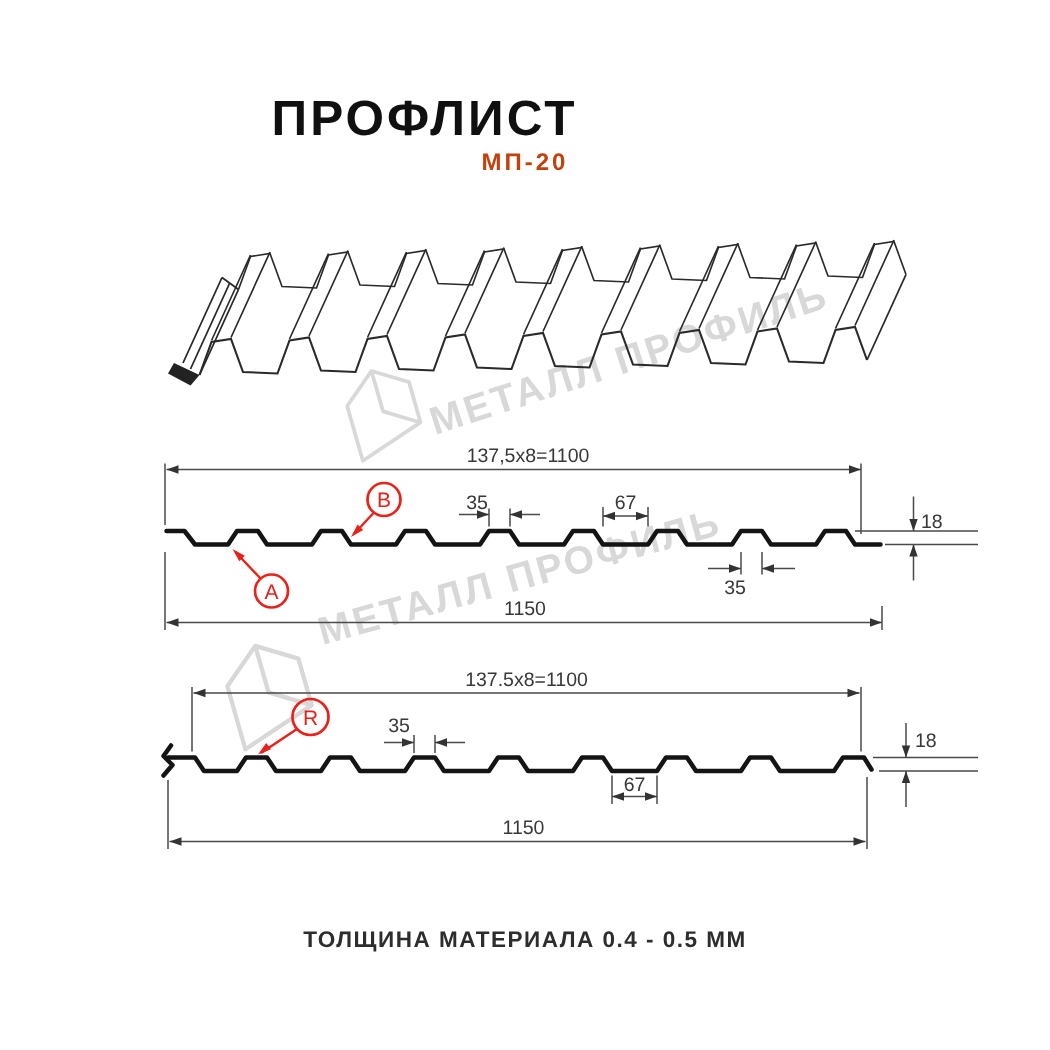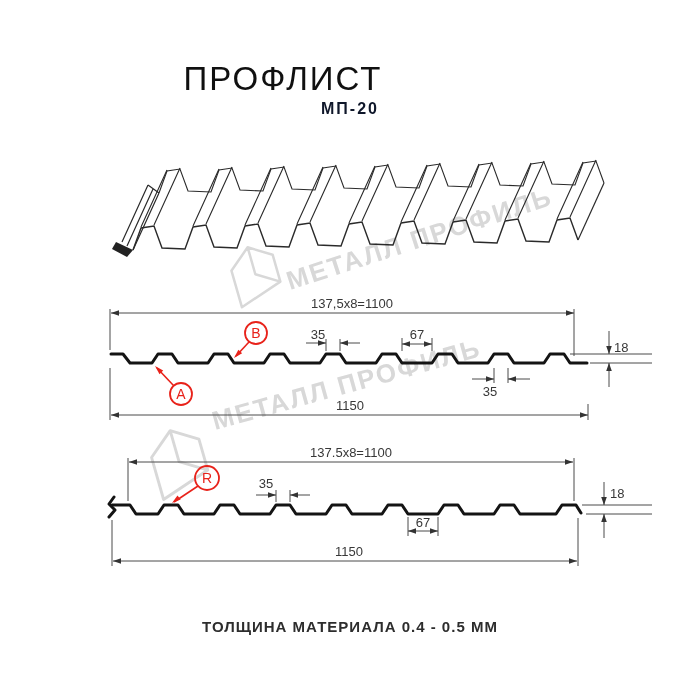--- a/index.html
+++ b/index.html
@@ -1,21 +1,21 @@
 <!DOCTYPE html>
 <html><head>
 <meta charset="utf-8">
 <style>
   html,body{margin:0;padding:0;background:#ffffff;}
   .page{position:relative;width:700px;height:700px;background:#ffffff;overflow:hidden;
         font-family:"Liberation Sans","DejaVu Sans",sans-serif;}
   .title{position:absolute;top:60px;left:0;width:566px;text-align:center;
-         font-size:33px;font-weight:400;letter-spacing:2px;color:#101010;}
+         font-size:33px;font-weight:700;letter-spacing:2px;color:#101010;}
   .subtitle{position:absolute;top:100px;left:0;width:700px;text-align:center;
-            font-size:16px;font-weight:600;letter-spacing:2px;color:#0f172a;}
+            font-size:16px;font-weight:600;letter-spacing:2px;color:#c2410c;}
   .footer{position:absolute;top:618px;left:0;width:700px;text-align:center;
           font-size:15px;font-weight:600;letter-spacing:1px;color:#2d2d2d;}
   svg{position:absolute;top:0;left:0;}
   .dimtxt{font-family:"Liberation Sans",sans-serif;font-size:13px;fill:#383838;}
   .redtxt{font-family:"Liberation Sans",sans-serif;font-size:14px;fill:#e8221a;font-weight:400;}
   .thin{stroke:#4a4a4a;stroke-width:1;fill:none;}
   .thick{stroke:#141414;stroke-width:3;fill:none;stroke-linejoin:round;stroke-linecap:round;}
   .sheet{stroke:#2a2a2a;fill:none;}
   .red{stroke:#e8221a;fill:none;}
   .wm{fill:#d8d8d8;font-family:"Liberation Sans",sans-serif;font-weight:700;

